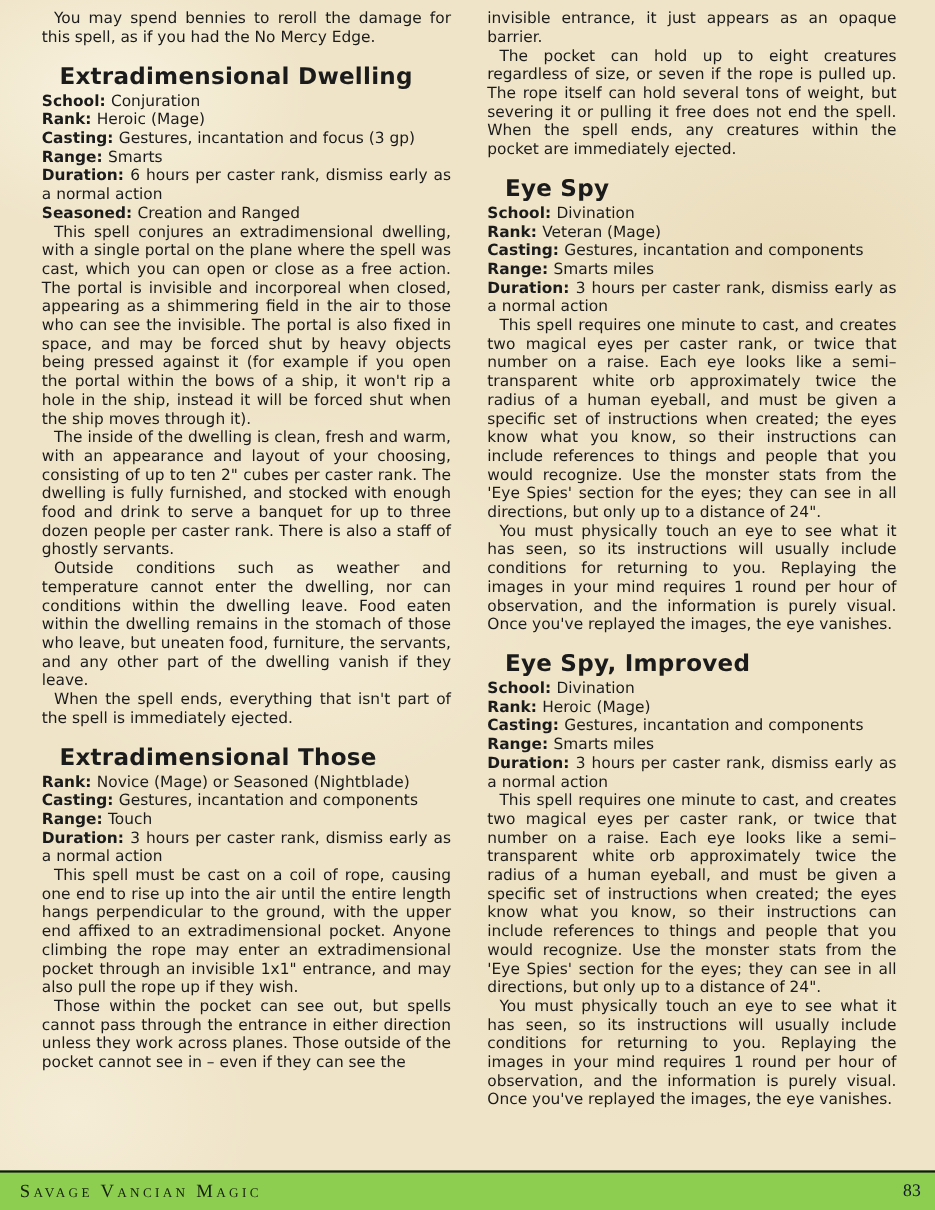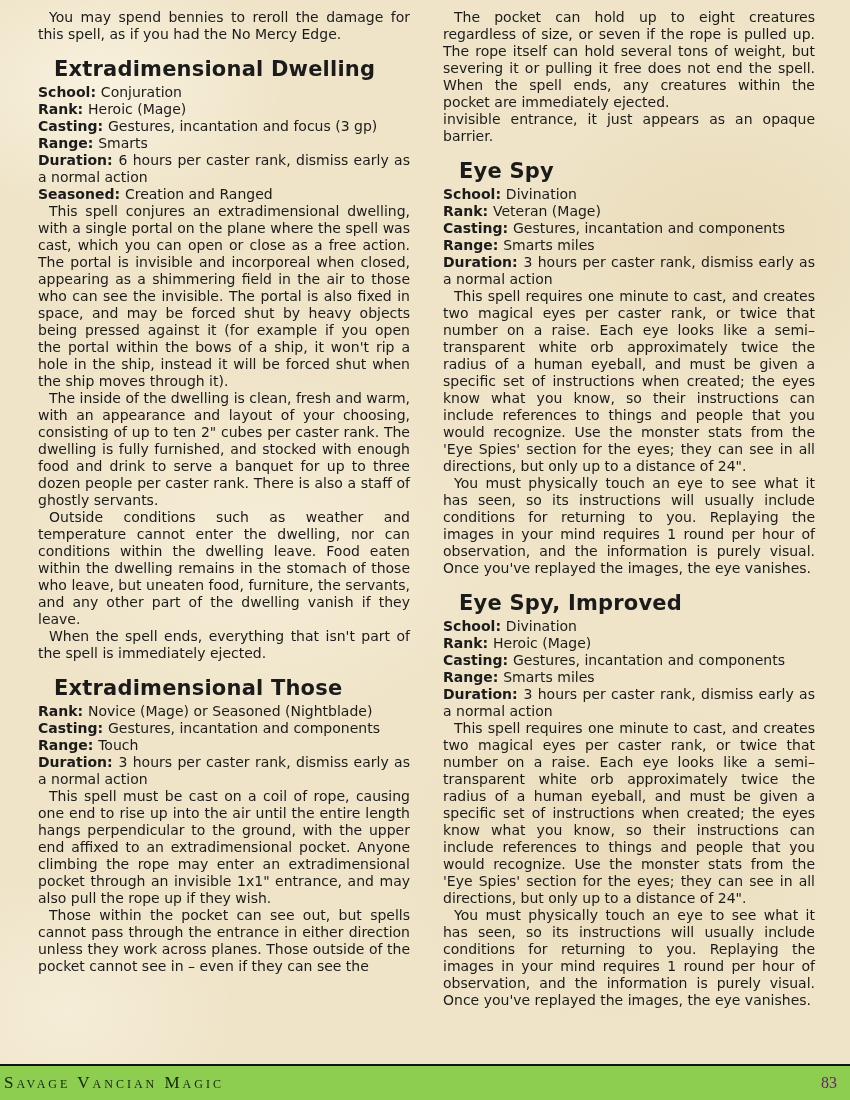--- a/index.html
+++ b/index.html
@@ -52,33 +52,33 @@
   }
   .page-footer {
     position: absolute;
     left: 0; right: 0; bottom: 0;
     height: 36px;
     background: var(--bar);
     border-top: 2px solid #141414;
     display: flex;
     align-items: center;
     justify-content: space-between;
-    padding: 0 13px 0 4px;
+    padding: 0 13px 0 18px;
   }
   .footer-title {
     font-family: "Liberation Serif", serif;
     font-variant: small-caps;
     font-size: 17px;
     letter-spacing: 3px;
     color: #18230f;
   }
   .footer-page-number {
     font-family: "Liberation Serif", serif;
     font-size: 16px;
-    color: #701a75;
+    color: #0f172a;
   }
 </style>
 </head>
 <body>
 
 <div class="page-content">
   <div class="column">
       <p class="body-para indent">You may spend bennies to reroll the damage for this spell, as if you had the No Mercy Edge.</p>
       <h2 class="spell-heading">Extradimensional Dwelling</h2>
       <div class="stat-line"><span class="stat-label">School: </span><span class="stat-value">Conjuration</span></div>
@@ -93,22 +93,22 @@
       <p class="body-para indent">When the spell ends, everything that isn't part of the spell is immediately ejected.</p>
       <h2 class="spell-heading">Extradimensional Those</h2>
       <div class="stat-line"><span class="stat-label">Rank: </span><span class="stat-value">Novice (Mage) or Seasoned (Nightblade)</span></div>
       <div class="stat-line"><span class="stat-label">Casting: </span><span class="stat-value">Gestures, incantation and components</span></div>
       <div class="stat-line"><span class="stat-label">Range: </span><span class="stat-value">Touch</span></div>
       <div class="stat-line"><span class="stat-label">Duration: </span><span class="stat-value">3 hours per caster rank, dismiss early as a normal action</span></div>
       <p class="body-para indent">This spell must be cast on a coil of rope, causing one end to rise up into the air until the entire length hangs perpendicular to the ground, with the upper end affixed to an extradimensional pocket. Anyone climbing the rope may enter an extradimensional pocket through an invisible 1x1" entrance, and may also pull the rope up if they wish.</p>
       <p class="body-para indent">Those within the pocket can see out, but spells cannot pass through the entrance in either direction unless they work across planes. Those outside of the pocket cannot see in – even if they can see the</p>
     </div>
   <div class="column">
+      <p class="body-para">invisible entrance, it just appears as an opaque barrier.</p>
       <p class="body-para indent">The pocket can hold up to eight creatures regardless of size, or seven if the rope is pulled up. The rope itself can hold several tons of weight, but severing it or pulling it free does not end the spell. When the spell ends, any creatures within the pocket are immediately ejected.</p>
-      <p class="body-para">invisible entrance, it just appears as an opaque barrier.</p>
       <h2 class="spell-heading">Eye Spy</h2>
       <div class="stat-line"><span class="stat-label">School: </span><span class="stat-value">Divination</span></div>
       <div class="stat-line"><span class="stat-label">Rank: </span><span class="stat-value">Veteran (Mage)</span></div>
       <div class="stat-line"><span class="stat-label">Casting: </span><span class="stat-value">Gestures, incantation and components</span></div>
       <div class="stat-line"><span class="stat-label">Range: </span><span class="stat-value">Smarts miles</span></div>
       <div class="stat-line"><span class="stat-label">Duration: </span><span class="stat-value">3 hours per caster rank, dismiss early as a normal action</span></div>
       <p class="body-para indent">This spell requires one minute to cast, and creates two magical eyes per caster rank, or twice that number on a raise. Each eye looks like a semi–transparent white orb approximately twice the radius of a human eyeball, and must be given a specific set of instructions when created; the eyes know what you know, so their instructions can include references to things and people that you would recognize. Use the monster stats from the 'Eye Spies' section for the eyes; they can see in all directions, but only up to a distance of 24".</p>
       <p class="body-para indent">You must physically touch an eye to see what it has seen, so its instructions will usually include conditions for returning to you. Replaying the images in your mind requires 1 round per hour of observation, and the information is purely visual. Once you've replayed the images, the eye vanishes.</p>
       <h2 class="spell-heading">Eye Spy, Improved</h2>
       <div class="stat-line"><span class="stat-label">School: </span><span class="stat-value">Divination</span></div>

